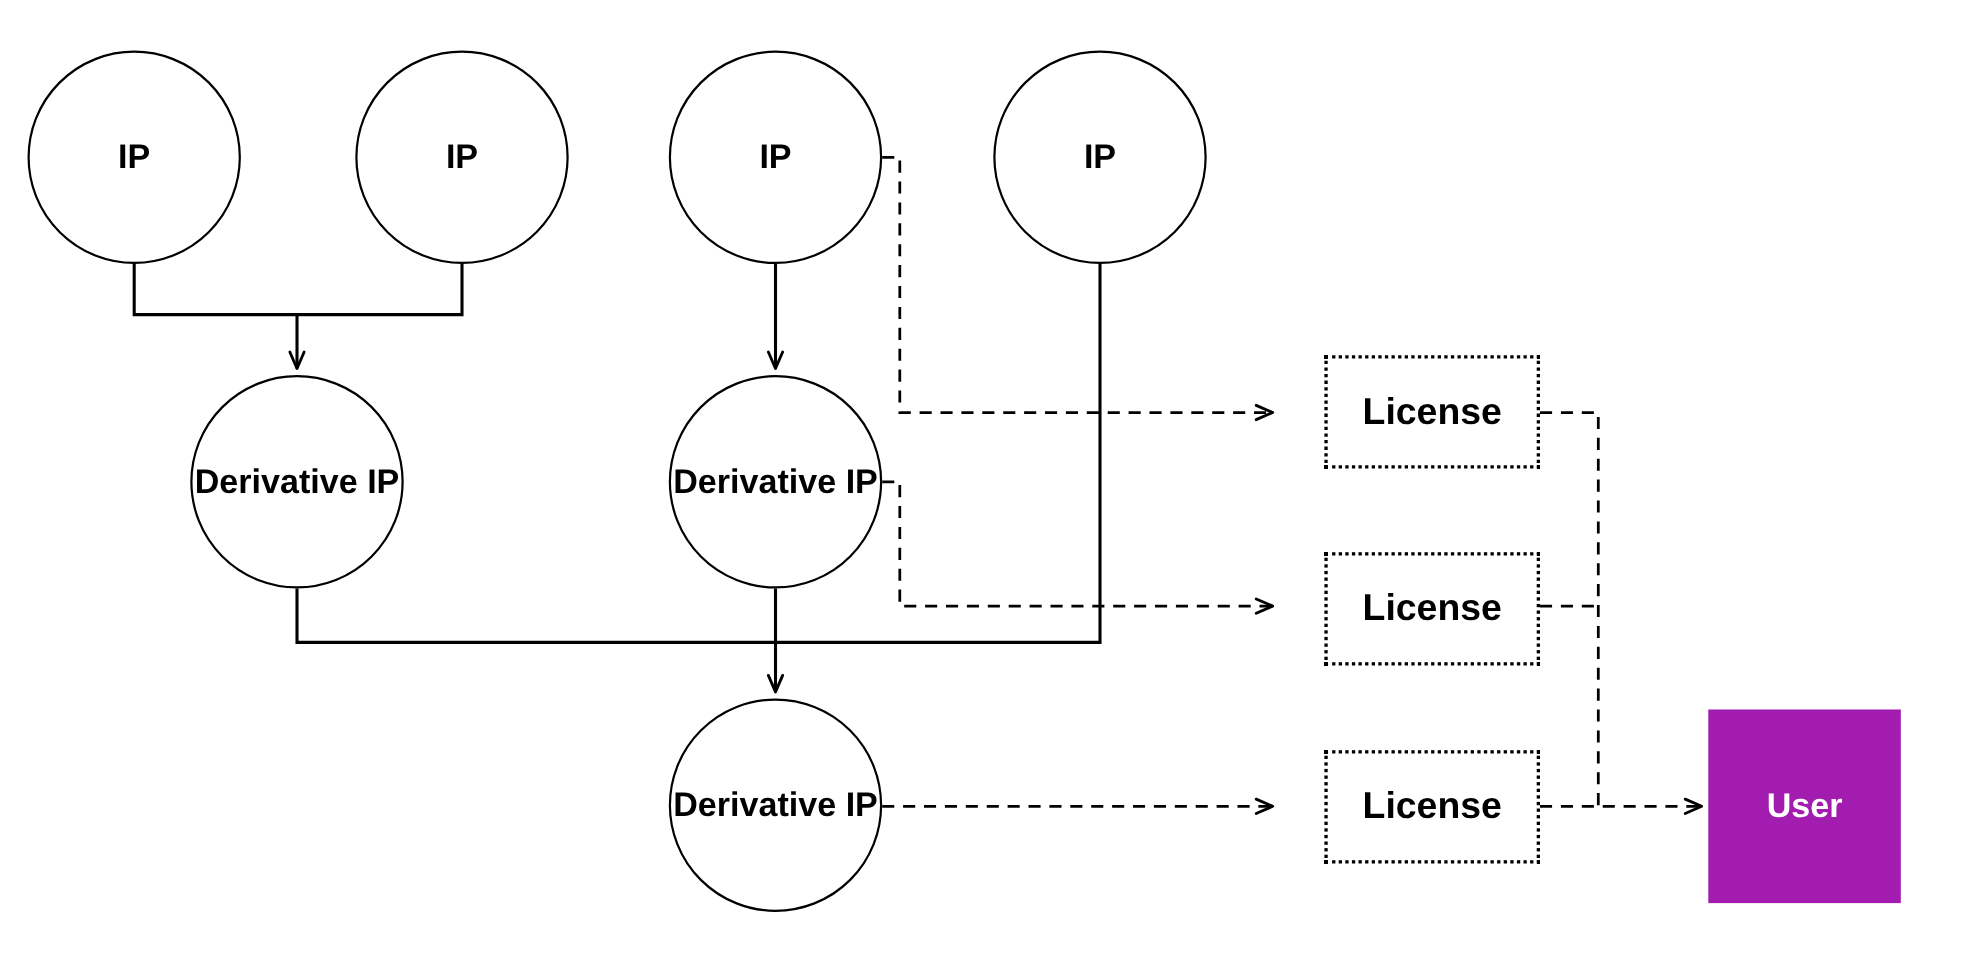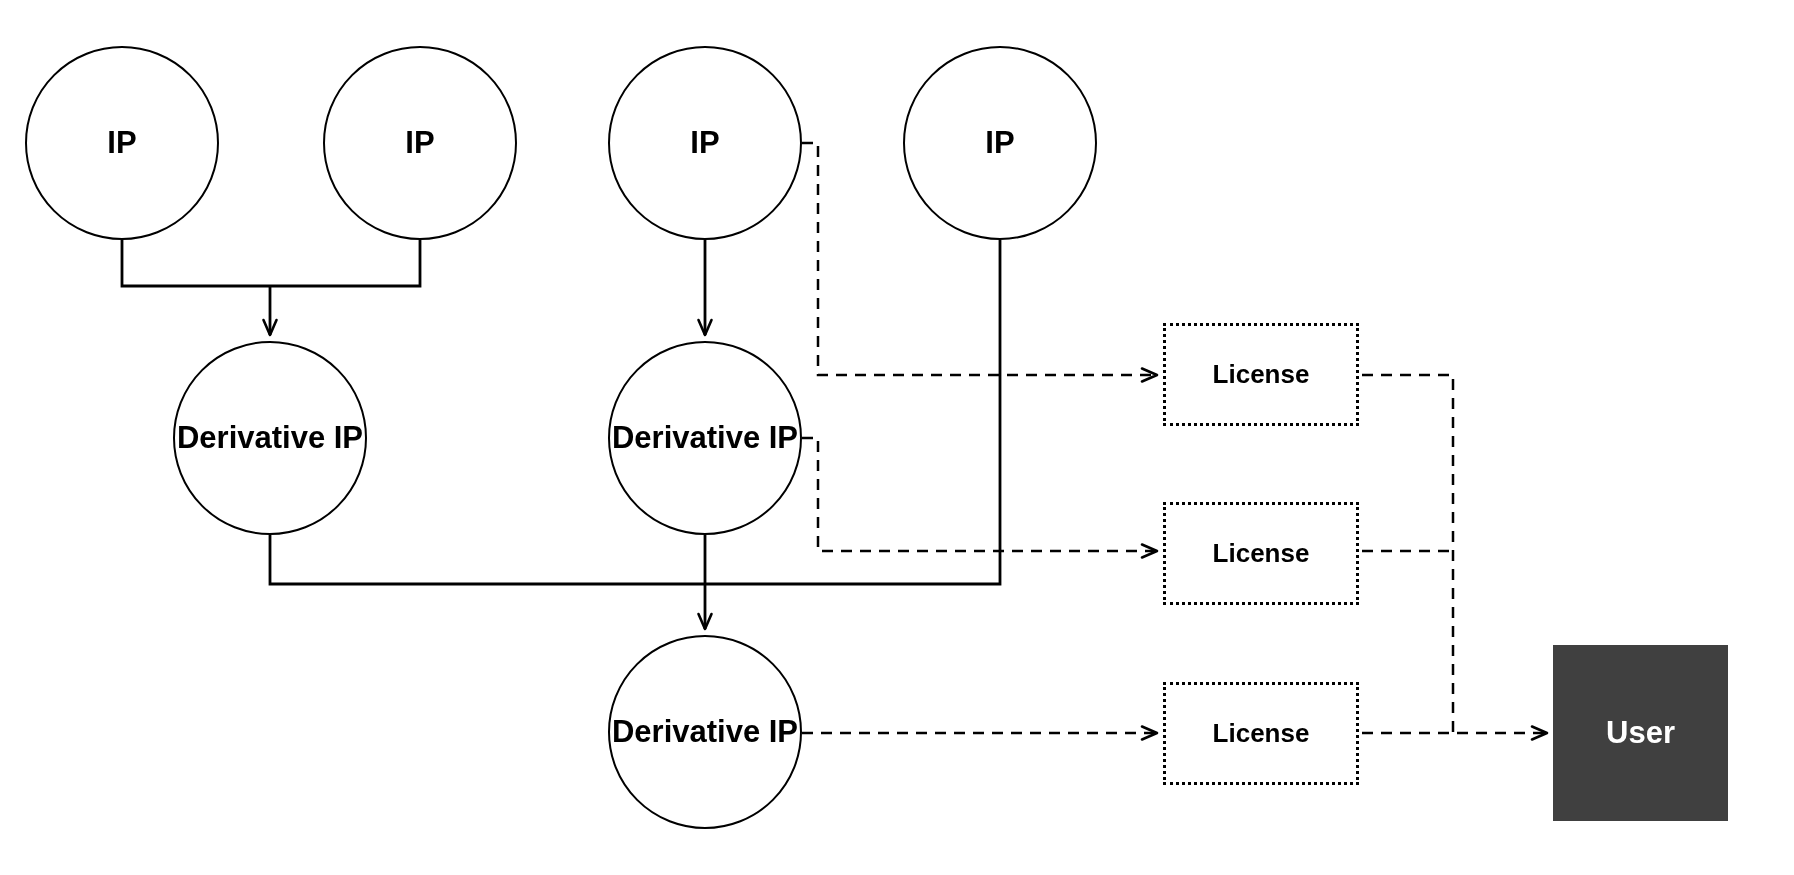--- a/index.html
+++ b/index.html
@@ -28,32 +28,32 @@
     white-space: nowrap;
   }
   .circle {
     width: 194px;
     height: 194px;
     border: 2.5px solid #000000;
     border-radius: 50%;
     font-size: 31px;
   }
   .license {
-    left: 1163px;
+    left: 1204px;
     width: 196px;
     height: 103px;
     border: 3px dotted #000000;
-    font-size: 26px;
+    font-size: 34px;
   }
   .user {
     left: 1553px;
     top: 645px;
     width: 175px;
     height: 176px;
-    background: #404040;
+    background: #a21caf;
     color: #ffffff;
     font-size: 31px;
   }
   
   .ip-1  { left: 25px;  top: 46px; }
   .ip-2  { left: 323px; top: 46px; }
   .ip-3  { left: 608px; top: 46px; }
   .ip-4  { left: 903px; top: 46px; }
   .dip-1 { left: 173px; top: 341px; }
   .dip-2 { left: 608px; top: 341px; }

